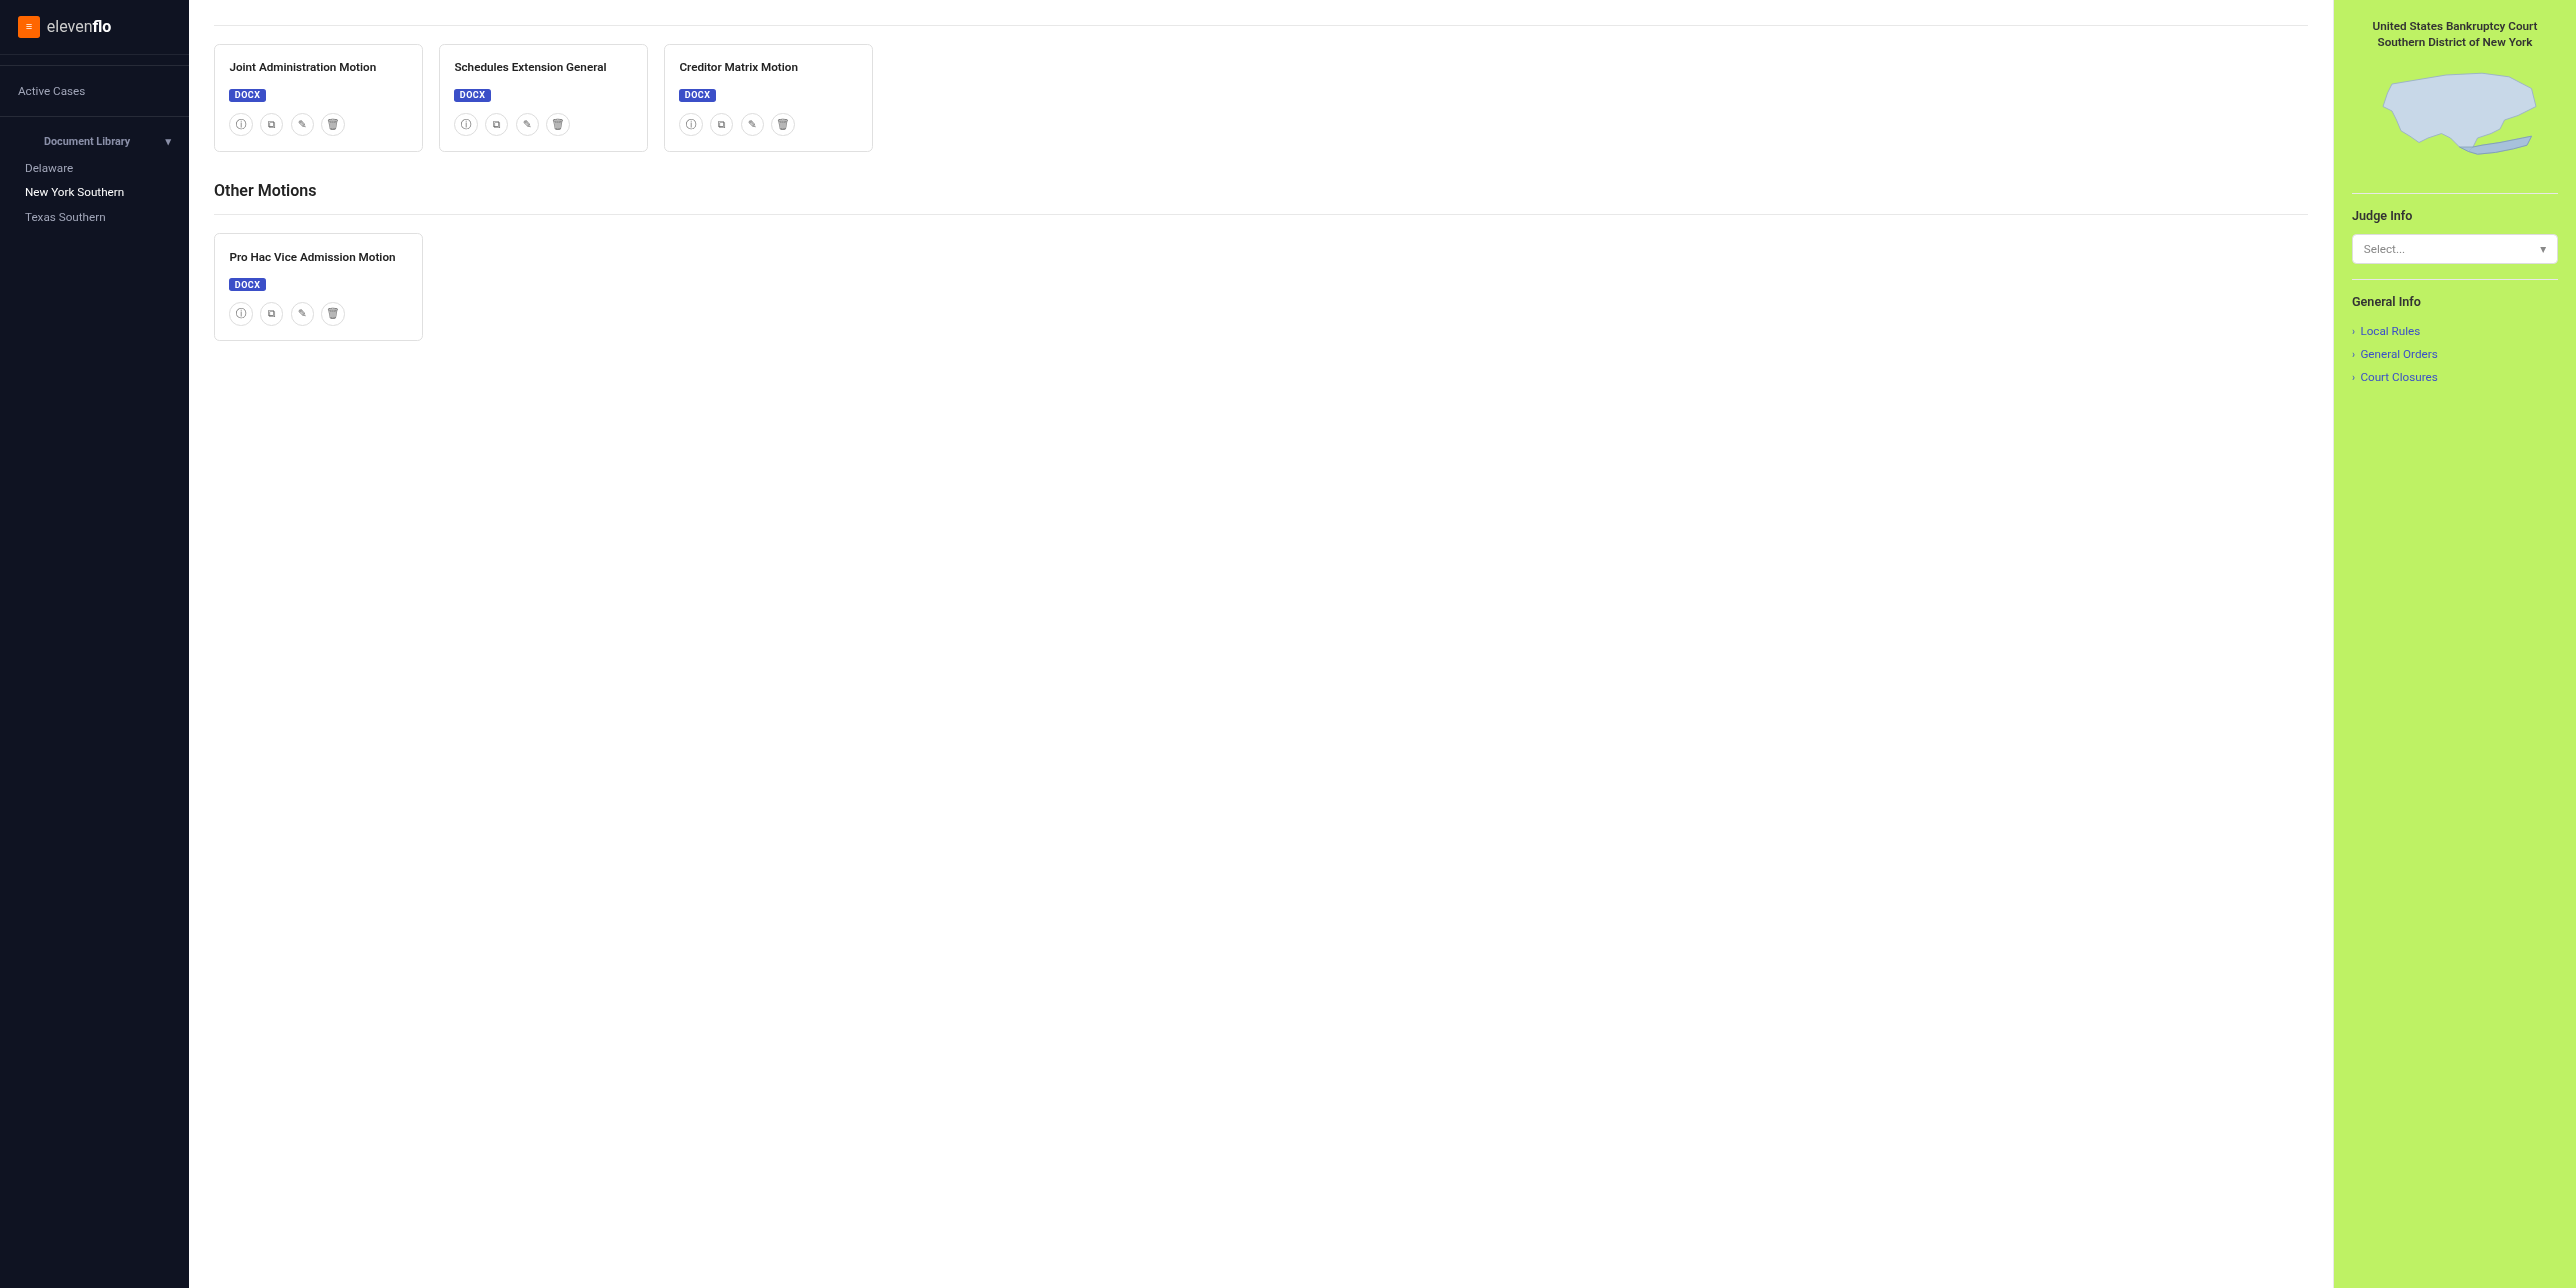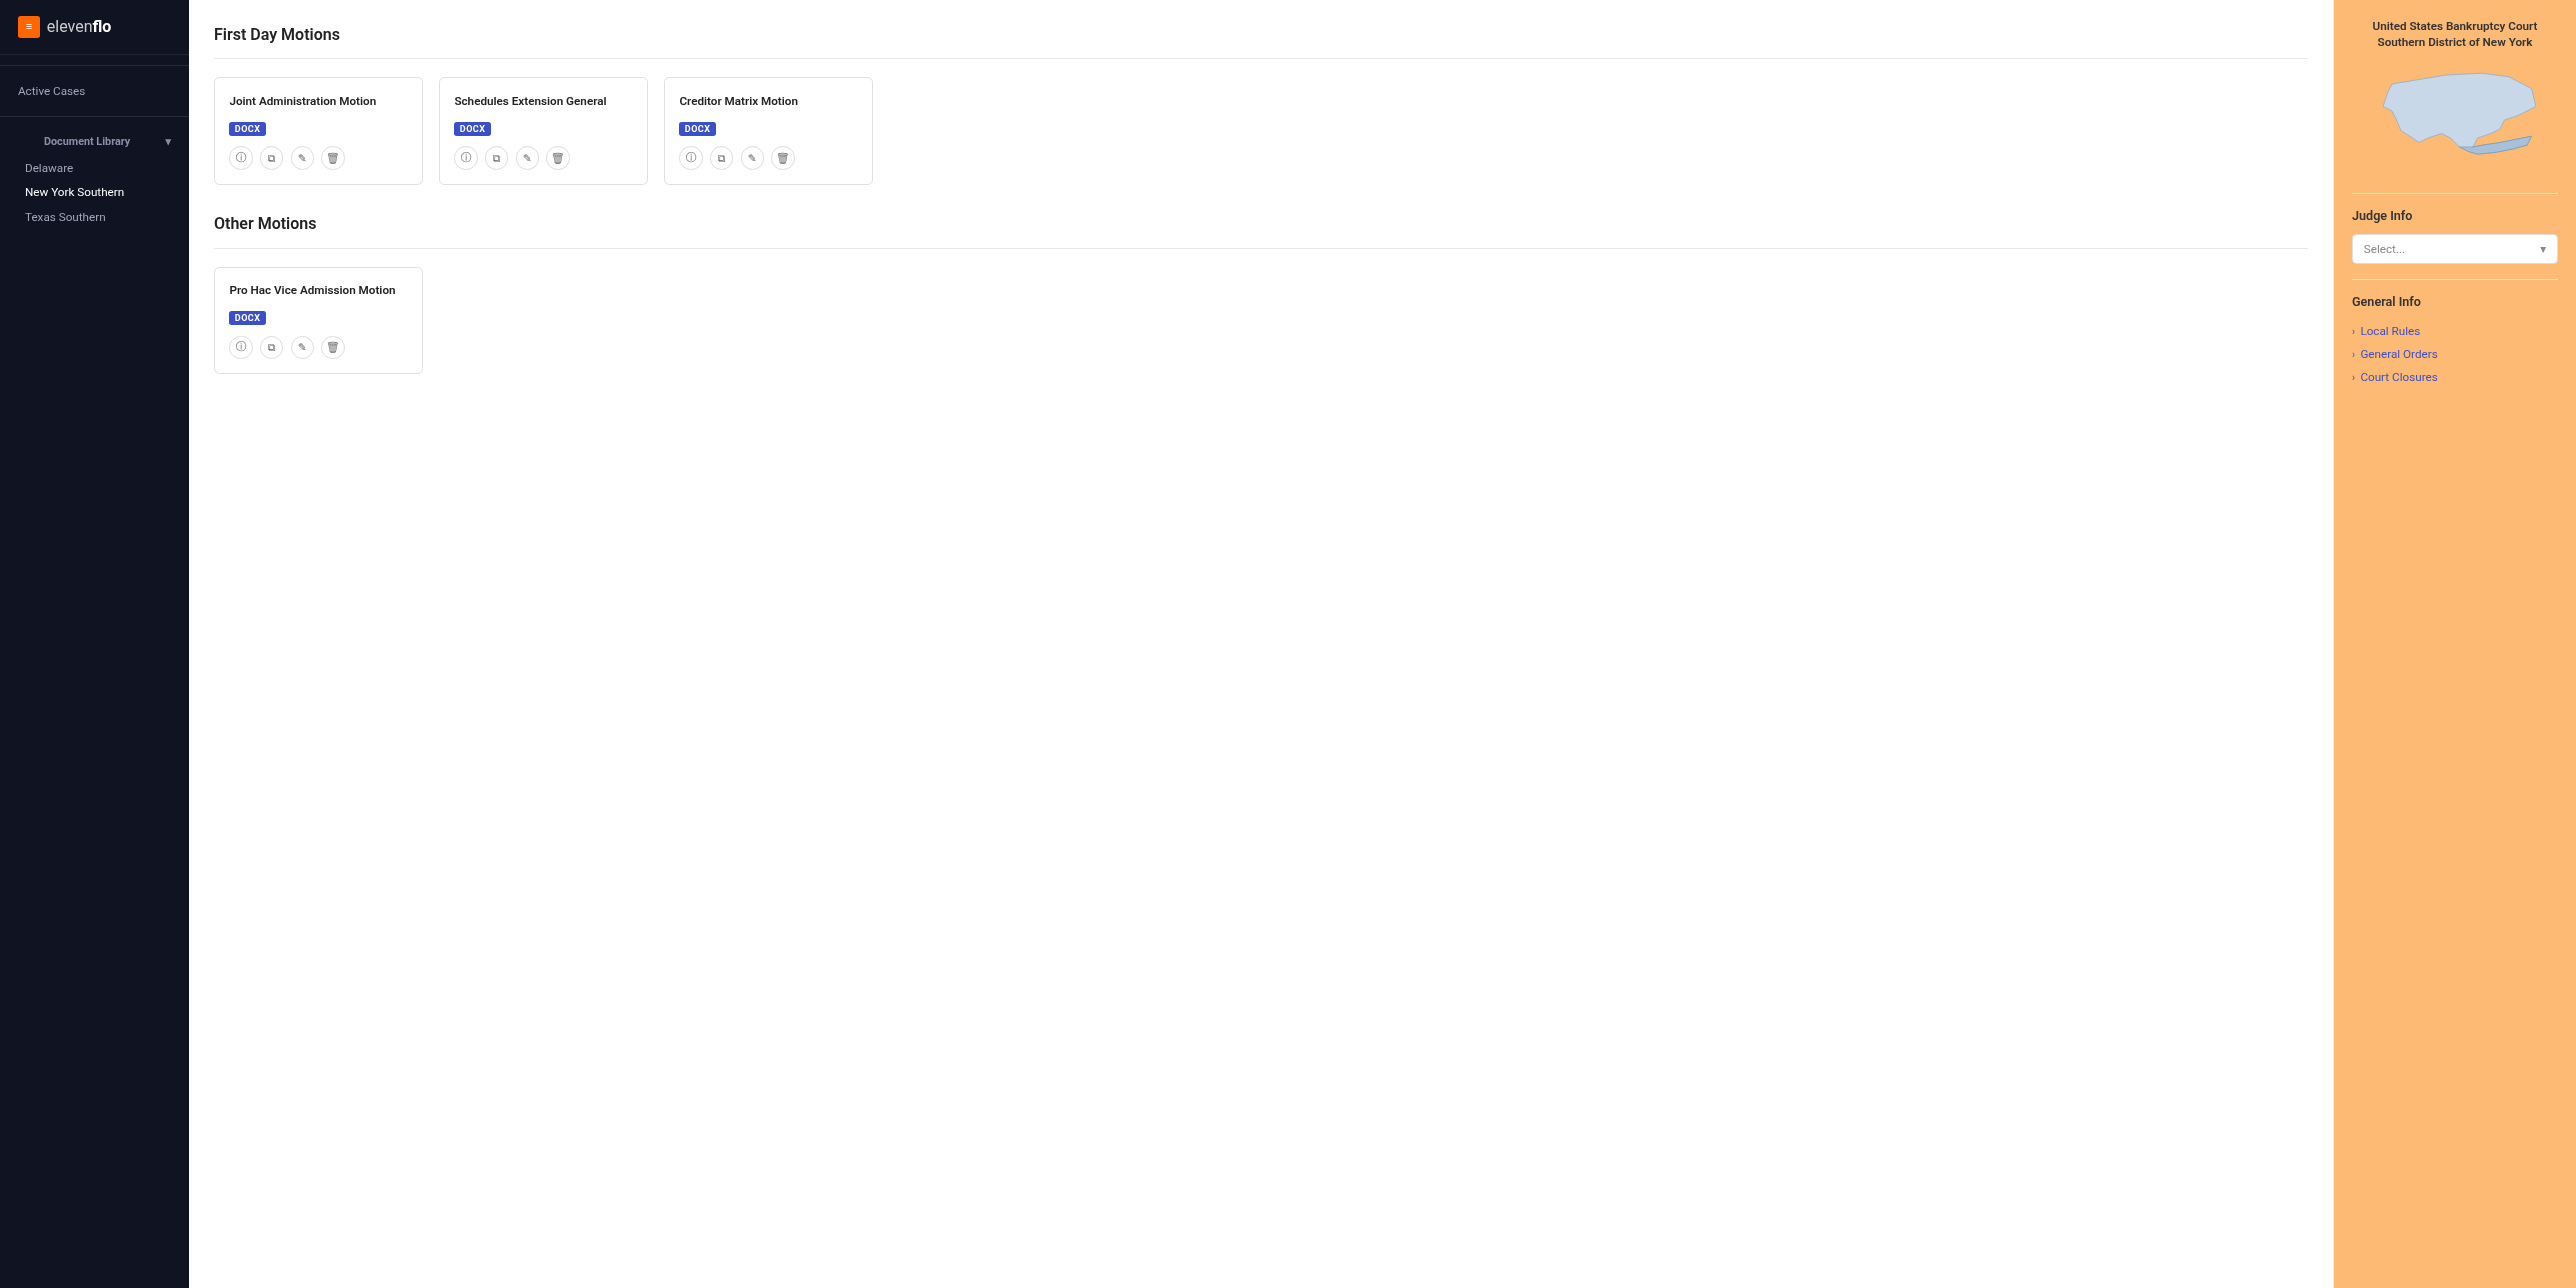--- a/index.html
+++ b/index.html
@@ -177,21 +177,21 @@
       display: flex; align-items: center; justify-content: center;
       font-size: 10.8px;
       color: #666;
     }
 
     
     .right-panel {
       width: 243px;
       min-width: 243px;
       border-left: 0.9px solid #e8e8e8;
-      background: #fdba74;
+      background: #bef264;
       padding: 18px;
       overflow-y: auto;
     }
     .court-title {
       font-size: 11.7px;
       font-weight: 600;
       color: #333;
       text-align: center;
       line-height: 1.4;
       margin-bottom: 10.8px;
@@ -270,21 +270,20 @@
   </div>
 </div>
 
 <div class="main-area">
 
 
   <div class="content-wrapper">
 
     <div class="content-main">
 
-      <div class="section-title">First Day Motions</div>
       <div class="section-divider"></div>
       <div class="cards-row">
 
         <div class="doc-card">
           <div class="doc-card-title">Joint Administration Motion</div>
           <div><span class="docx-badge">DOCX</span></div>
           <div class="card-actions">
             <button class="card-action-btn" title="Info">ⓘ</button>
             <button class="card-action-btn" title="Copy">⧉</button>
             <button class="card-action-btn" title="Edit">✎</button>

